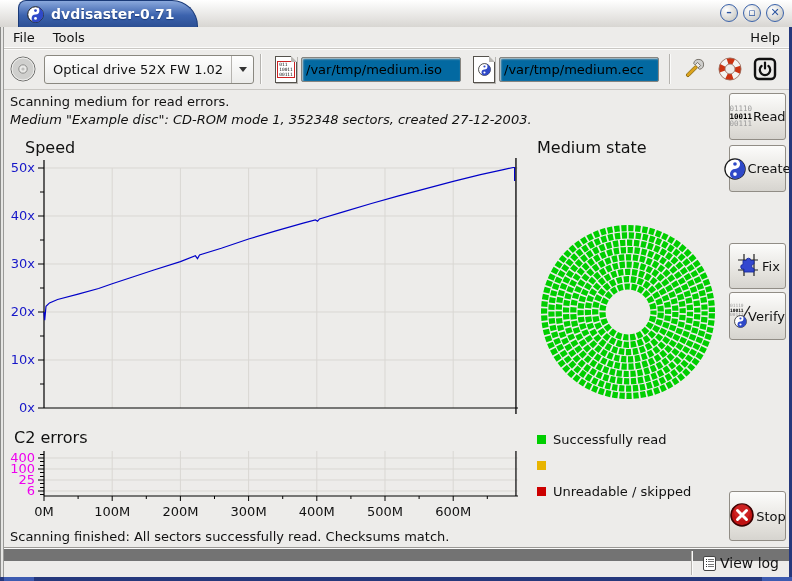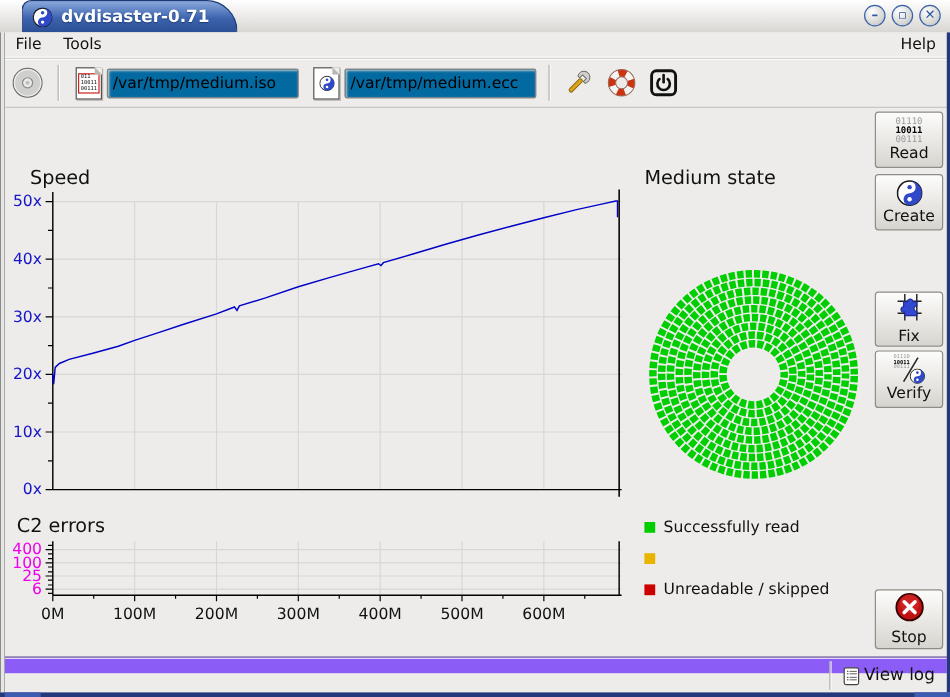--- a/index.html
+++ b/index.html
@@ -60,33 +60,33 @@
   #c2-svg { position:absolute; left:8px; top:446px; }
   
   #medium-title { left:537px; top:138px; }
   #disc-svg { position:absolute; left:538px; top:222px; }
   .legend { position:absolute; left:537px; top:426px; }
   .legend-row { display:flex; align-items:center; height:26px; gap:7px; }
   .legend-sq { width:9px; height:9px; display:inline-block; }
   
   .side-btn { position:absolute; left:729px; width:57px; border:1px solid #918d86; border-radius:3px;
     background:linear-gradient(#fcfcfb,#e3e1dc 70%,#d6d4cf);
-    display:flex; flex-direction:column; align-items:center; justify-content:center; gap:1px; padding:3px 0; }
+    display:flex; flex-direction:row; align-items:center; justify-content:center; gap:1px; padding:3px 0; }
   .bin { font-family:"DejaVu Sans Mono","Liberation Mono",monospace; font-size:7.5px; line-height:7.5px; letter-spacing:0; }
   .bin.gray { color:#9a9a9a; }
   .bin.bold { color:#000; font-weight:bold; }
   .bin.tiny { font-size:4.5px; line-height:4.5px; }
   .verify-ic { position:relative; width:26px; height:24px; }
   .verify-ic .rows { position:absolute; left:0; top:0; }
   .verify-ic .yy-wrap { position:absolute; right:0; bottom:0; }
   .verify-ic .slash { position:absolute; left:2px; top:0; }
   
   .footer-status { position:absolute; left:10px; top:529px; }
   .statusbar { position:absolute; left:4px; top:547px; width:785px; height:14px;
-    border-top:1px solid #9a9895; box-shadow:inset 0 1px 0 #fbfbfa; background:#8b5cf6; }
+    border-top:1px solid #9a9895; box-shadow:inset 0 1px 0 #fbfbfa; background:#737373; }
   .statusbar .vsep { position:absolute; right:97px; top:3px; width:1px; height:24px; background:#b5b3af; box-shadow:1px 0 0 #fbfbfa; }
   .viewlog { position:absolute; right:6px; top:2px; height:26px; display:flex; align-items:center; gap:4px; padding:0 4px; font-size:14px; }
   .log-ic { width:13px; height:15px; background:#fff; border:1px solid #444; border-radius:2px;
     display:flex; flex-direction:column; justify-content:space-evenly; padding:1px 1px; }
   .log-ic i { display:block; height:1px; background:#777; margin-left:3px; position:relative; }
   .log-ic i::before { content:""; position:absolute; left:-2px; top:0; width:1px; height:1px; background:#333; }
   svg text { font-family:"DejaVu Sans","Liberation Sans",sans-serif; }
 </style>
 </head>
 <body>
@@ -120,20 +120,26 @@
 
   <div class="toolbar">
     <span class="tb-icon">
       <svg width="28" height="28" viewBox="0 0 28 28">
         <circle cx="14" cy="14" r="12" fill="#cfcfcd" stroke="#6e6e6c"></circle>
         <circle cx="14" cy="14" r="11" fill="none" stroke="#eeeeec"></circle>
         <circle cx="14" cy="14" r="4.2" fill="#e9e9e7" stroke="#8c8c8a"></circle>
         <circle cx="14" cy="14" r="1.6" fill="#bdbdbb"></circle>
       </svg>
     </span>
+    <div class="combo">
+      <span class="combo-text">Optical drive 52X FW 1.02</span>
+      <span class="combo-arrow">
+          <i class="tri-down"></i>
+        </span>
+    </div>
     <div class="tb-sep"></div>
     <div class="sheet">
       <i class="fold"></i>
       <div class="iso-rows">
         <div>011</div>
         <div>10011</div>
         <div>00111</div>
       </div>
     </div>
     <input class="tb-input" value="/var/tmp/medium.iso" style="">
@@ -168,20 +174,24 @@
     </span>
     <span class="tb-icon">
       <svg width="24" height="24" viewBox="0 0 24 24">
         <rect x="2" y="2" width="20" height="20" rx="4" fill="none" stroke="#111" stroke-width="2.4"></rect>
         <path d="M8.6,8.9 A5.2,5.2 0 1 0 15.4,8.9" fill="none" stroke="#111" stroke-width="2.2" stroke-linecap="round"></path>
         <line x1="12" y1="5.6" x2="12" y2="11.5" stroke="#111" stroke-width="2.2" stroke-linecap="round"></line>
       </svg>
     </span>
   </div>
 
+  <div class="info">
+    <div class="l1">Scanning medium for read errors.</div>
+    <div class="l2">Medium "Example disc": CD-ROM mode 1, 352348 sectors, created 27-12-2003.</div>
+  </div>
 
   <div class="chart-title" id="speed-title">Speed</div>
   <svg id="speed-svg" width="520" height="270">
       <line x1="104.20143884892086" y1="14" x2="104.20143884892086" y2="254" stroke="#d9d7d3"></line>
       <line x1="172.40287769784172" y1="14" x2="172.40287769784172" y2="254" stroke="#d9d7d3"></line>
       <line x1="240.6043165467626" y1="14" x2="240.6043165467626" y2="254" stroke="#d9d7d3"></line>
       <line x1="308.80575539568343" y1="14" x2="308.80575539568343" y2="254" stroke="#d9d7d3"></line>
       <line x1="377.0071942446043" y1="14" x2="377.0071942446043" y2="254" stroke="#d9d7d3"></line>
       <line x1="445.2086330935252" y1="14" x2="445.2086330935252" y2="254" stroke="#d9d7d3"></line>
       <line x1="30" y1="254" x2="36" y2="254" stroke="#000000"></line>
@@ -350,20 +360,21 @@
     <span>
       <svg width="26" height="26" viewBox="0 0 26 26">
         <circle cx="13" cy="13" r="11" fill="#c01212" stroke="#3a0000" stroke-width="1.6"></circle>
         <circle cx="13" cy="10" r="8" fill="#d83030" opacity="0.55"></circle>
         <path d="M8.5,8.5 L17.5,17.5 M17.5,8.5 L8.5,17.5" stroke="#fff" stroke-width="3" stroke-linecap="round"></path>
       </svg>
     </span>
     <span>Stop</span>
   </div>
 
+  <div class="footer-status">Scanning finished: All sectors successfully read. Checksums match.</div>
   <div class="statusbar">
     <div class="vsep"></div>
     <div class="viewlog">
       <span class="log-ic">
           <i></i>
           <i></i>
           <i></i>
           <i></i>
         </span>
       <span>View log</span>

